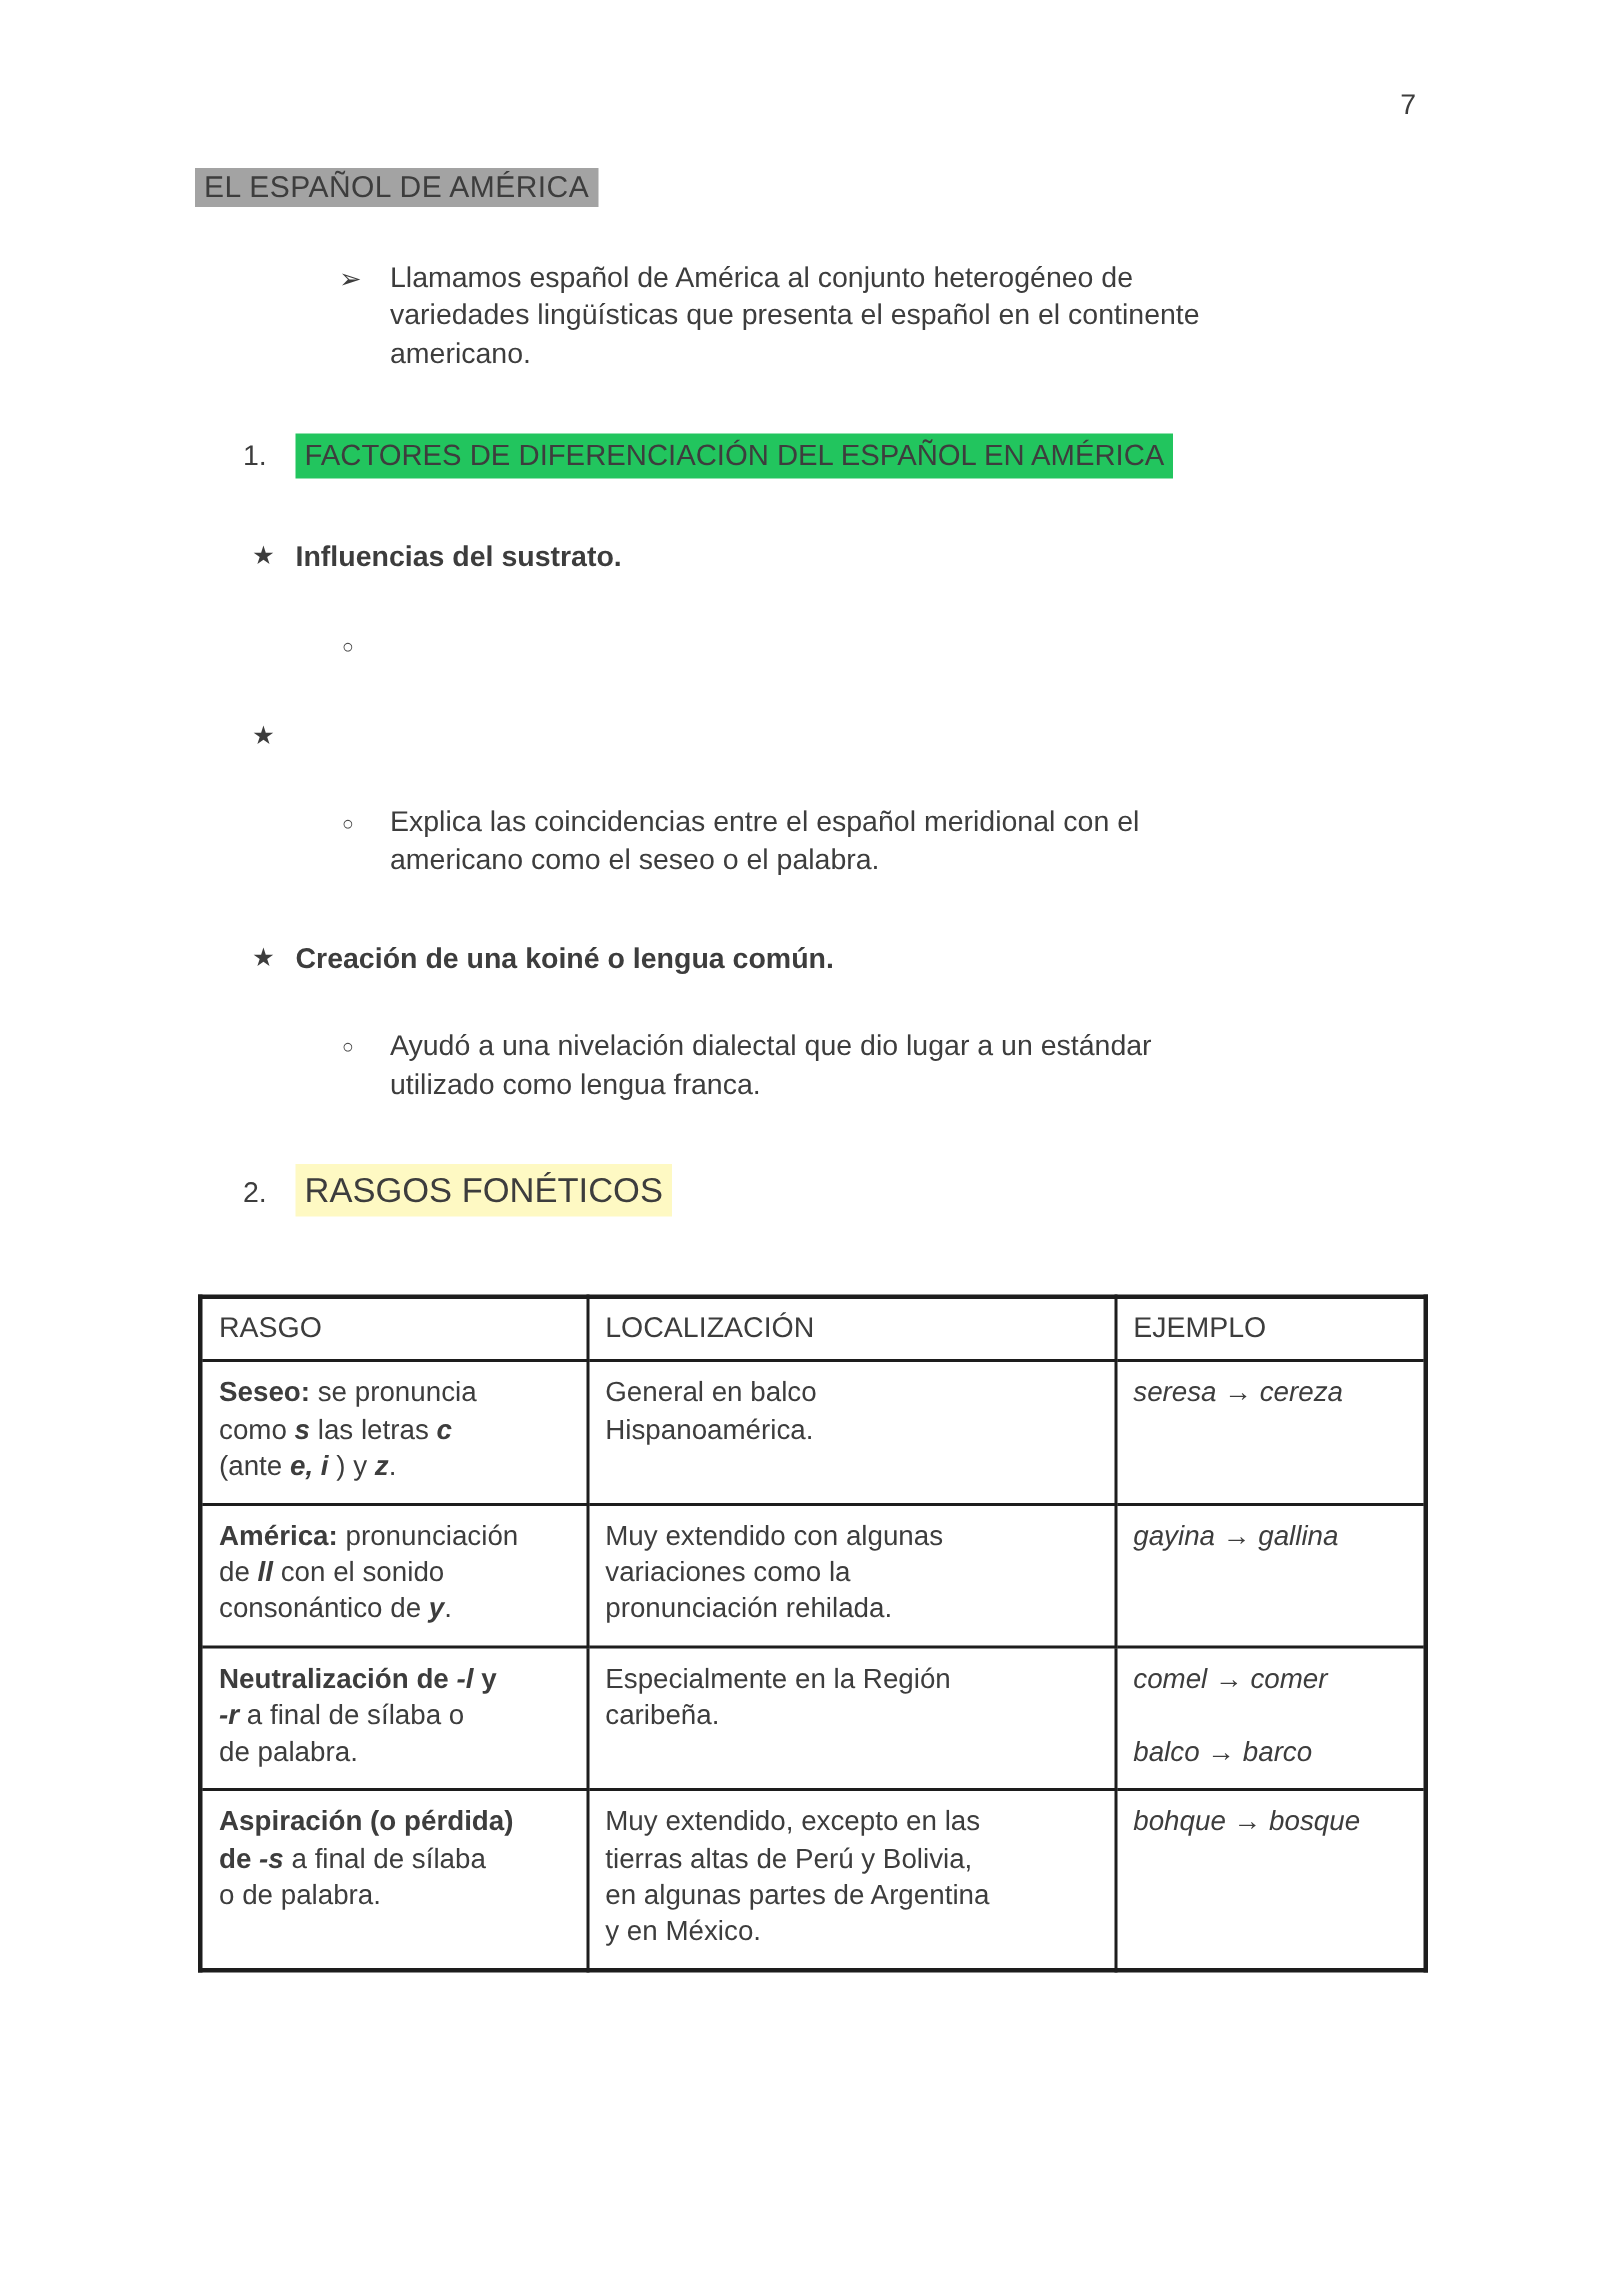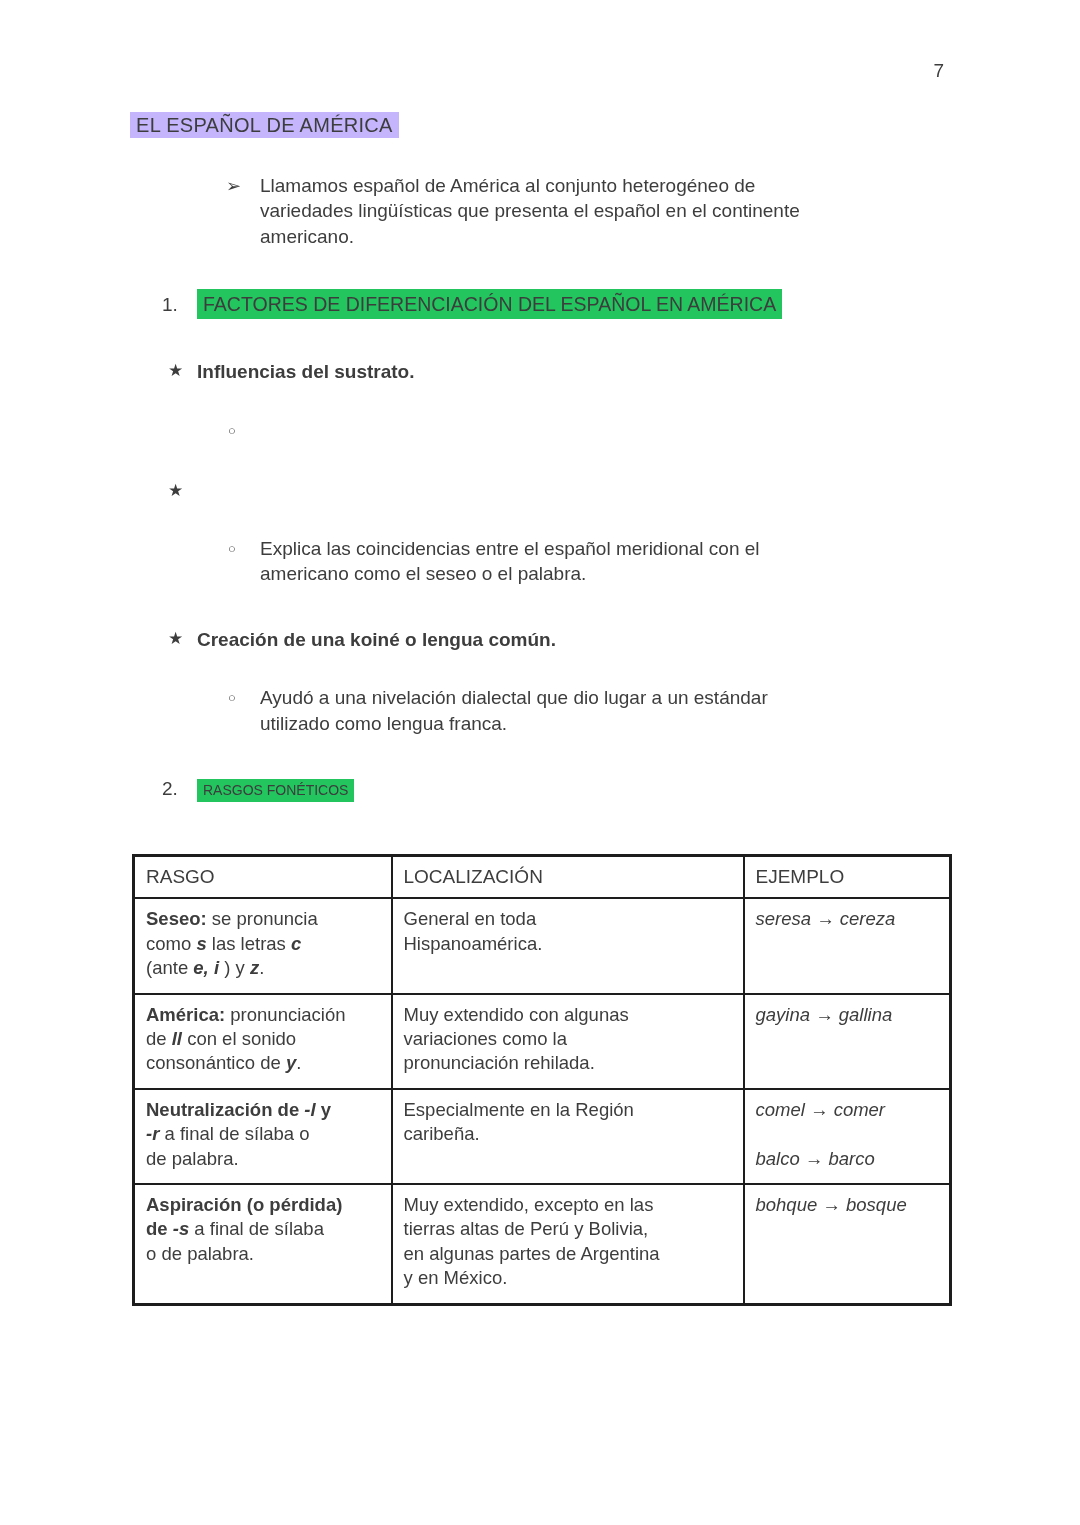--- a/index.html
+++ b/index.html
@@ -22,21 +22,21 @@
   }
   .page-number {
     position: absolute;
     top: 58px;
     right: 136px;
     font-size: 19px;
   }
   .title-row { margin-top: 50px; }
   .hl { padding: 2px 6px; }
   .hl-title {
-    background: #c4b5fd;
+    background: #a3a3a3;
     font-size: 20px;
     letter-spacing: 0.3px;
   }
   .arrow-item {
     display: flex;
     margin: 34px 0 0 96px;
   }
   .arrow-bullet {
     flex: 0 0 34px;
     width: 34px;
@@ -48,21 +48,21 @@
     max-width: 685px;
     white-space: pre-line;
   }
   .section-heading {
     display: flex;
     margin: 40px 0 0 32px;
     align-items: baseline;
   }
   .section-num { flex: 0 0 35px; width: 35px; }
   .hl-section1 { background: #22c55e; font-size: 19.5px; }
-  .hl-section2 { background: #22c55e; font-size: 14px; }
+  .hl-section2 { background: #fef9c3; font-size: 23px; }
   .star-item {
     display: flex;
     margin: 40px 0 0 38px;
     font-weight: 700;
   }
   .star-bullet {
     flex: 0 0 29px;
     width: 29px;
     font-size: 17px;
     padding-top: 1px;
@@ -171,21 +171,21 @@
         <th>RASGO</th>
         <th>LOCALIZACIÓN</th>
         <th>EJEMPLO</th>
       </tr>
     </thead>
     <tbody>
       <tr>
         <td><span style="font-weight: 700;">Seseo:</span><span> se pronuncia
 como </span><span style="font-weight: 700; font-style: italic;">s</span><span> las letras </span><span style="font-weight: 700; font-style: italic;">c</span><span>
 (ante </span><span style="font-weight: 700; font-style: italic;">e, i</span><span> ) y </span><span style="font-weight: 700; font-style: italic;">z</span><span>.</span></td>
-        <td><span>General en toda
+        <td><span>General en balco
 Hispanoamérica.</span></td>
         <td><span style="font-style: italic;">seresa → cereza</span></td>
       </tr>
       <tr>
         <td><span style="font-weight: 700;">América:</span><span> pronunciación
 de </span><span style="font-weight: 700; font-style: italic; text-align: center;">ll</span><span> con el sonido
 consonántico de </span><span style="font-weight: 700; font-style: italic;">y</span><span>.</span></td>
         <td><span>Muy extendido con algunas
 variaciones como la
 pronunciación rehilada.</span></td>

